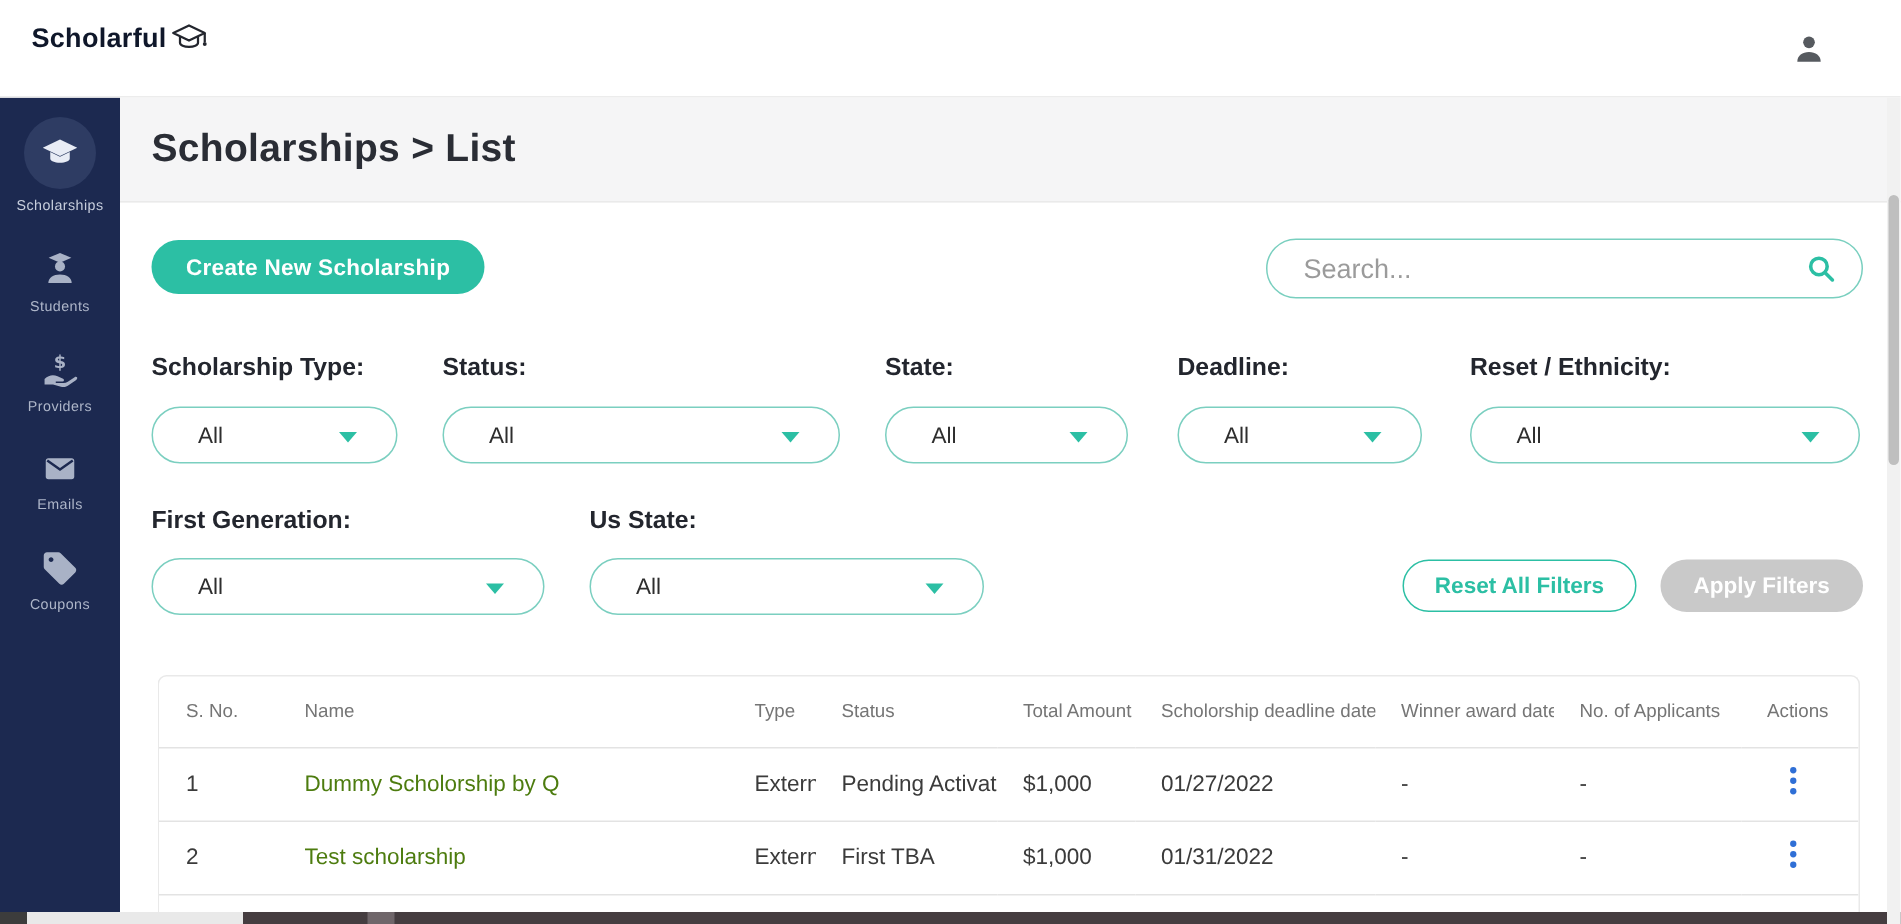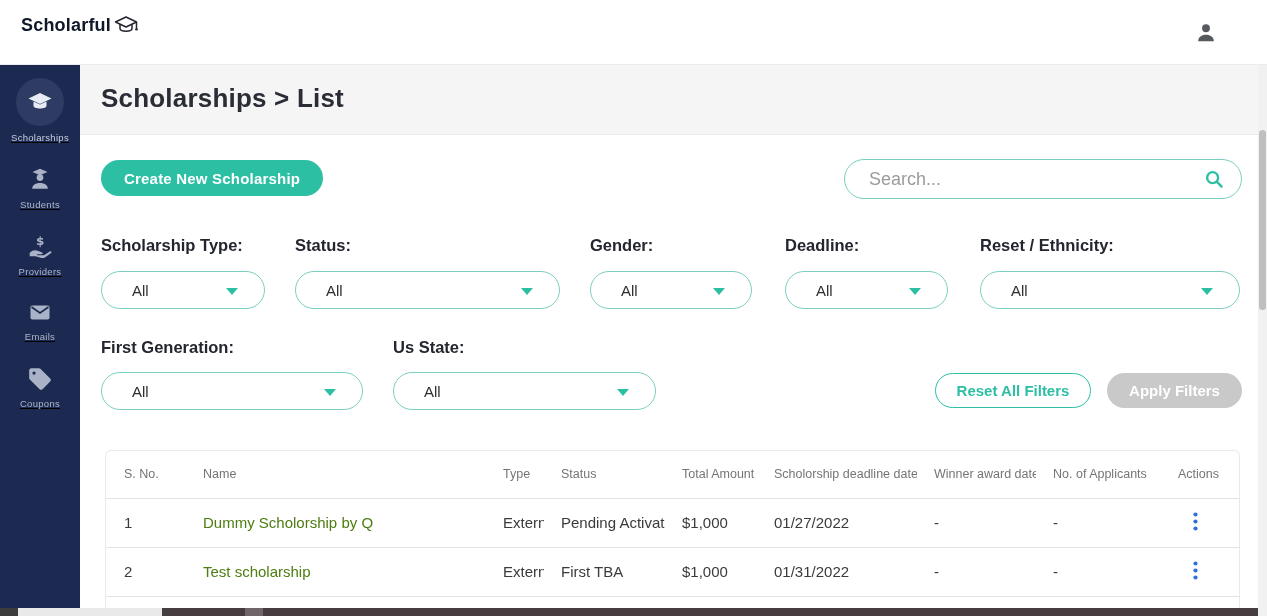--- a/index.html
+++ b/index.html
@@ -10,21 +10,21 @@
   .topbar { position:absolute; left:0; top:0; width:1267px; height:65px;
             background:#fff; border-bottom:1px solid #ececec; z-index:5; }
   .brand { position:absolute; left:21px; top:12px; display:flex; align-items:flex-end;
            font-size:18px; font-weight:bold; color:#0f172a; letter-spacing:.2px; }
   .brand svg { margin-left:2px; margin-top:2px; }
   .avatar-btn { position:absolute; right:48px; top:20px; width:26px; height:26px; cursor:pointer; }
 
   
   .sidebar { position:absolute; left:0; top:65px; width:80px; height:543px;
              background:#1c2950; display:flex; flex-direction:column; align-items:center;
-             padding-top:13px; gap:24px; z-index:4;text-decoration:underline; }
+             padding-top:13px; gap:24px; z-index:4; }
   .side-item { display:flex; flex-direction:column; align-items:center; gap:6px;
                cursor:pointer; width:80px; }
   .side-item .ic { color:#a9b2c6; }
   .side-item .lbl { font-size:9.5px; color:#aeb6c9; letter-spacing:.3px; }
   .side-item.active .circ { width:48px; height:48px; border-radius:50%;
                background:#2e3c63; display:flex; align-items:center; justify-content:center; }
   .side-item.active .ic { color:#e8ecf5; }
   .side-item.active .lbl { color:#c7cedd; }
 
   
@@ -175,21 +175,21 @@
   <div class="searchbox">
     <input type="text" placeholder="Search..." style="">
     <svg class="search-ic" width="22" height="22" viewBox="0 0 24 24" fill="none" stroke="currentColor" stroke-width="2.6" stroke-linecap="round">
       <circle cx="10.5" cy="10.5" r="6"></circle>
       <line x1="15.2" y1="15.2" x2="20.3" y2="20.3"></line>
     </svg>
   </div>
 
   <div class="flabel lab-r1 px1">Scholarship Type:</div>
   <div class="flabel lab-r1 px2">Status:</div>
-  <div class="flabel lab-r1 px3">Gender:</div>
+  <div class="flabel lab-r1 px3">State:</div>
   <div class="flabel lab-r1 px4">Deadline:</div>
   <div class="flabel lab-r1 px5">Reset / Ethnicity:</div>
 
   <div class="pill pill-r1 px1 pw1">
     <span>All</span>
     <span class="caret"></span>
   </div>
   <div class="pill pill-r1 px2 pw2">
     <span>All</span>
     <span class="caret"></span>

